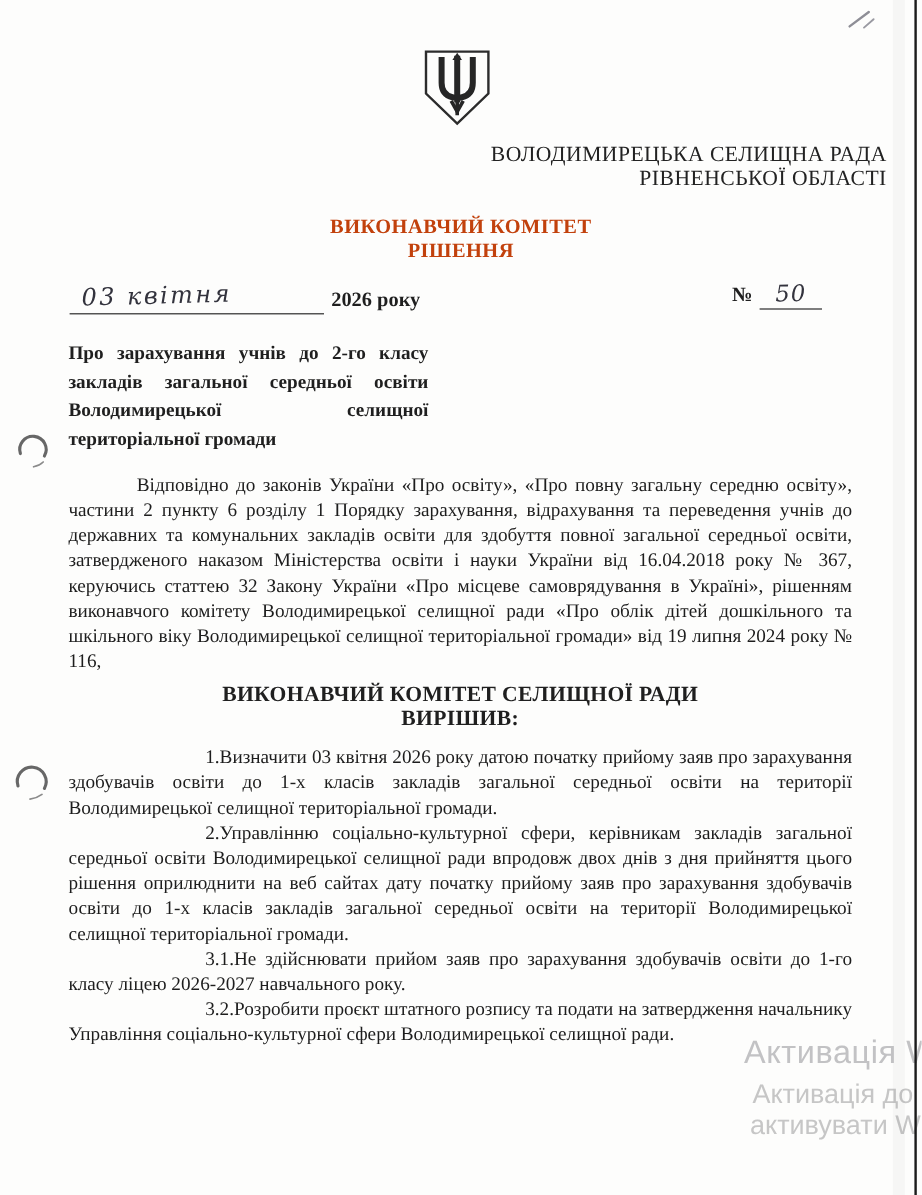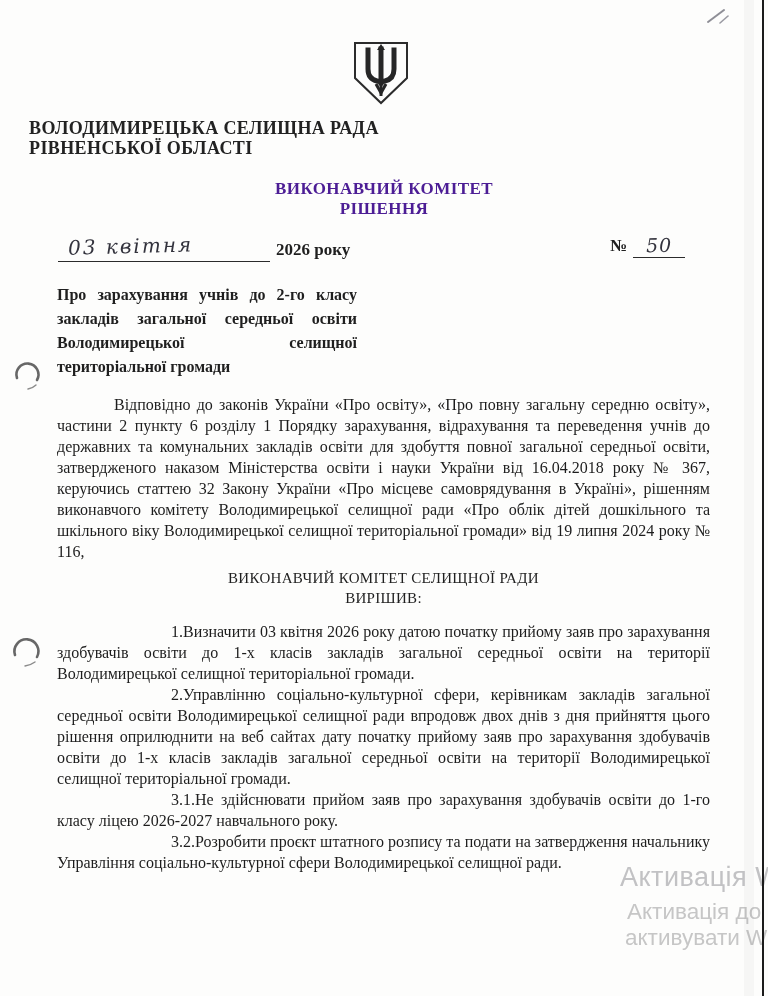--- a/index.html
+++ b/index.html
@@ -19,29 +19,29 @@
   .layer-doc { position: absolute; inset: 0; z-index: 2; }
   .layer-wm  { position: absolute; inset: 0; z-index: 1; }
   .layer-artifacts { position: absolute; inset: 0; z-index: 3; pointer-events: none; }
 
   
   .emblem { position: absolute; left: 345px; top: 40px; width: 72px; height: 68px; }
 
   
   .org-header {
     position: absolute; left: 29px; top: 118px; width: 710px;
-    text-align: left; font-weight: bold;
+    text-align: right; font-weight: normal;
     font-size: 18px; line-height: 20px; letter-spacing: 0.4px;
     color: #222;
   }
   .committee-header {
     position: absolute; left: 29px; top: 179px; width: 710px;
     text-align: center; font-weight: bold;
     font-size: 17px; line-height: 20px; letter-spacing: 0.4px;
-    color: #4c1d95;
+    color: #c2410c;
   }
 
   
   .date-row { position: absolute; left: 58px; top: 234px; height: 32px; }
   .u-line {
     display: inline-block;
     border-bottom: 1.6px solid #2b2b2b;
     vertical-align: bottom;
   }
   .date-underline { width: 212px; padding: 0 0 3px 10px; }
@@ -76,22 +76,22 @@
   .preamble {
     position: absolute; left: 57px; top: 378px; width: 653px;
     font-size: 16px; line-height: 21px;
     text-align: justify; text-indent: 57px;
     color: #1d1d1d;
   }
 
   
   .resolve-heading {
     position: absolute; left: 57px; top: 569px; width: 653px;
-    text-align: center; font-weight: normal;
-    font-size: 15px; line-height: 19.5px; letter-spacing: 0.3px;
+    text-align: center; font-weight: bold;
+    font-size: 18px; line-height: 19.5px; letter-spacing: 0.3px;
   }
 
   
   .items {
     position: absolute; left: 57px; top: 621px; width: 653px;
     font-size: 16px; line-height: 21px; color: #1d1d1d;
   }
   .item { margin: 0; text-align: justify; text-indent: 57px; }
   .item .num { display: inline-block; min-width: 48px; }
   .item .num.sub { min-width: 40px; }

